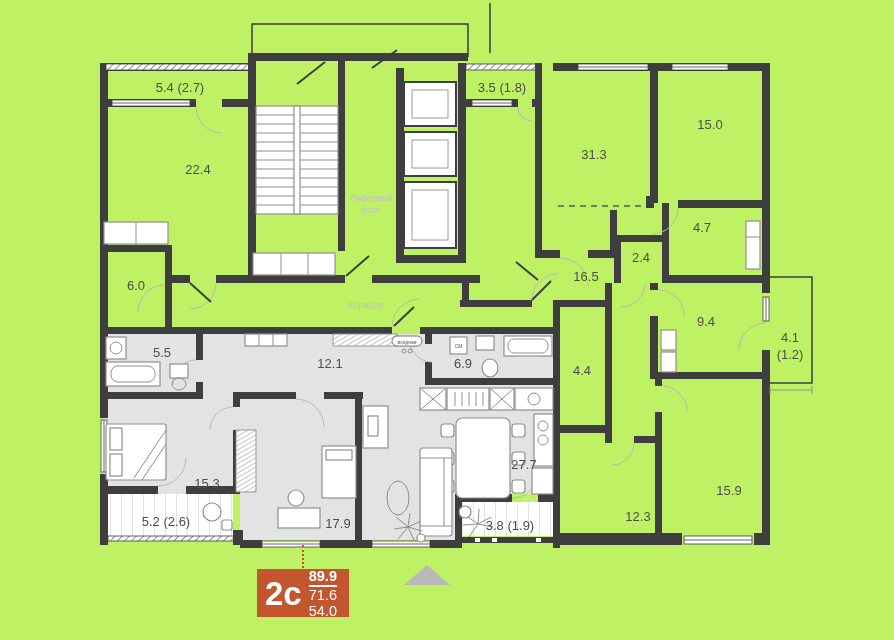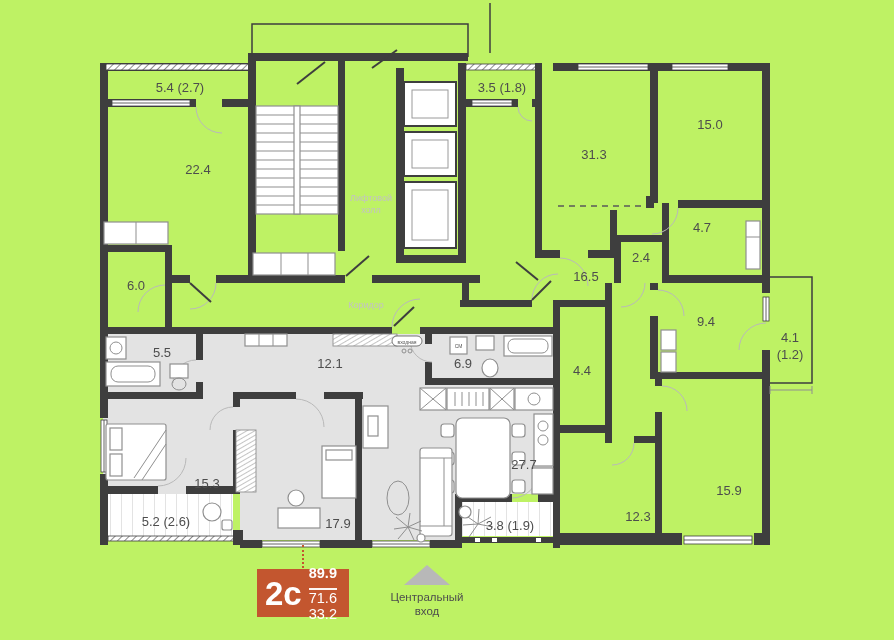--- a/index.html
+++ b/index.html
@@ -17,21 +17,21 @@
   .leaf{stroke:var(--wall,#3e3e3e);stroke-width:2;}
   .dash{stroke:#5a5a5a;stroke-width:1.4;stroke-dasharray:6 5;fill:none;}
   .lbl{font:13px "Liberation Sans",sans-serif;fill:var(--label_text,#4d4d4d);text-anchor:middle;}
   .lblg{font:9px "Liberation Sans",sans-serif;fill:var(--muted_label,#c2c2c2);text-anchor:middle;}
   .tiny{font:5px "Liberation Sans",sans-serif;fill:#555;text-anchor:middle;}
   .unit-card{position:absolute;left:257px;top:569px;width:92px;height:48px;
     background:var(--accent,#c3562f);color:#fff;display:flex;align-items:center;
     box-sizing:border-box;padding:4px 6px 4px 8px;gap:7px;}
   .unit-type{font-size:33px;font-weight:bold;line-height:1;}
   .unit-areas{display:flex;flex-direction:column;font-size:14.5px;line-height:16px;}
-  .unit-areas .a1{font-weight:bold;border-bottom:2px solid rgba(255,255,255,.95);padding-bottom:7px;}
+  .unit-areas .a1{font-weight:bold;border-bottom:2px solid rgba(255,255,255,.95);padding-bottom:1px;}
   .connector{position:absolute;left:302px;top:545px;height:23px;width:0;
     border-left:2px dotted var(--accent,#c3562f);}
   .entrance{position:absolute;left:385px;top:565px;width:84px;text-align:center;}
   .entrance .tri{width:0;height:0;margin:0 auto;border-left:23px solid transparent;
     border-right:23px solid transparent;border-bottom:20px solid var(--entrance_arrow,#b8b8b8);}
   .entrance .txt{margin-top:5px;font-size:11.5px;line-height:14px;color:#4d4d4d;}
 </style>
 </head>
 <body>
 
@@ -372,24 +372,20 @@
   </g>
 </svg>
 
 <div class="connector"></div>
 
 <div class="unit-card">
   <div class="unit-type">2с</div>
   <div class="unit-areas">
     <div class="a1">89.9</div>
     <div class="a2">71.6</div>
-    <div class="a3">33.2</div>
+    <div class="a3">54.0</div>
   </div>
 </div>
 
 <div class="entrance">
   <div class="tri"></div>
-  <div class="txt">
-    <div>Центральный</div>
-    <div>вход</div>
-  </div>
 </div>
 </div>
 
 </body></html>

